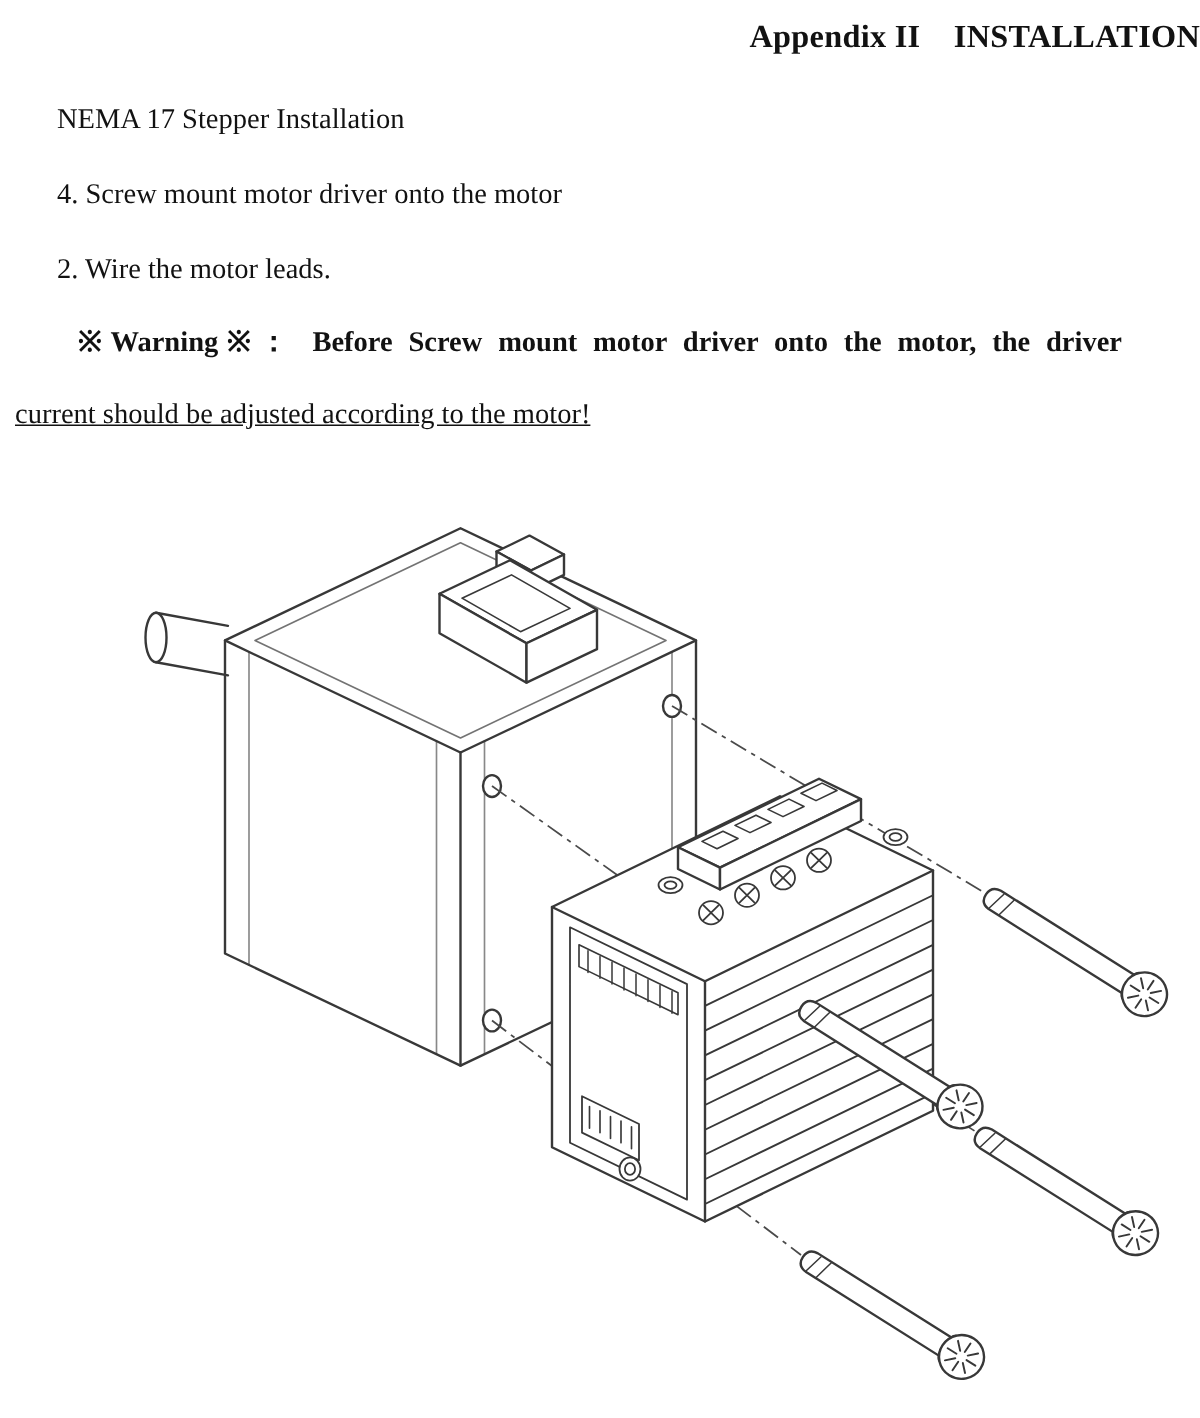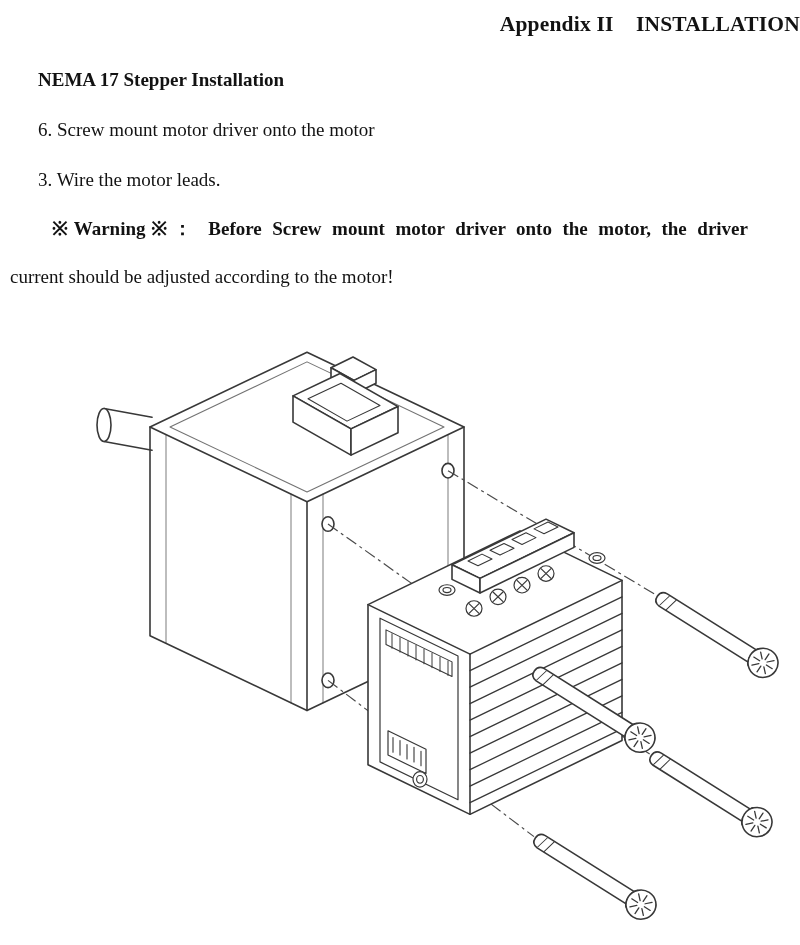--- a/index.html
+++ b/index.html
@@ -19,43 +19,43 @@
     font-size: 21.5px;
     font-weight: bold;
     white-space: pre-wrap;
     letter-spacing: 0.2px;
     text-align: right;
   }
   .para {
     font-size: 19px;
     line-height: 24px;
   }
-  .subtitle { margin: 31px 0 0 38px; font-weight: bold; }
+  .subtitle { margin: 31px 0 0 38px; }
   .step     { margin: 26px 0 0 38px; }
   .warn1 {
     margin: 25px 52px 0 52px;
     text-align: justify;
     text-align-last: justify;
     font-weight: bold;
   }
-  .warn2 { margin: 24px 0 0 10px; }
+  .warn2 { margin: 24px 0 0 10px; text-decoration: underline; }
   figure {
     margin: 36px 0 0 0;
     padding: 0;
   }
   svg { display: block; }
 </style>
 </head>
 <body>
 
 <h1 class="title">Appendix II    INSTALLATION</h1>
 
 <p class="para subtitle">NEMA 17 Stepper Installation</p>
-<p class="para step">6. Screw mount motor driver onto the motor</p>
-<p class="para step">3. Wire the motor leads.</p>
+<p class="para step">4. Screw mount motor driver onto the motor</p>
+<p class="para step">2. Wire the motor leads.</p>
 <p class="para warn1">※Warning※： Before Screw mount motor driver onto the motor, the driver</p>
 <p class="para warn2">current should be adjusted according to the motor!</p>
 
 <figure>
   <svg role="img" width="800" height="600" viewBox="0 0 800 618" preserveAspectRatio="none" aria-label="Exploded isometric drawing: NEMA 17 stepper motor, screw-on motor driver with heatsink, and four mounting screws with dash-dot alignment lines">
 
     <g stroke="#383838" fill="#ffffff" stroke-width="1.6" stroke-linejoin="round" stroke-linecap="round">
 
       <path d="M150,105 L307,28 L464,105 L464,320 L307,397 L150,320 Z"></path>
 

